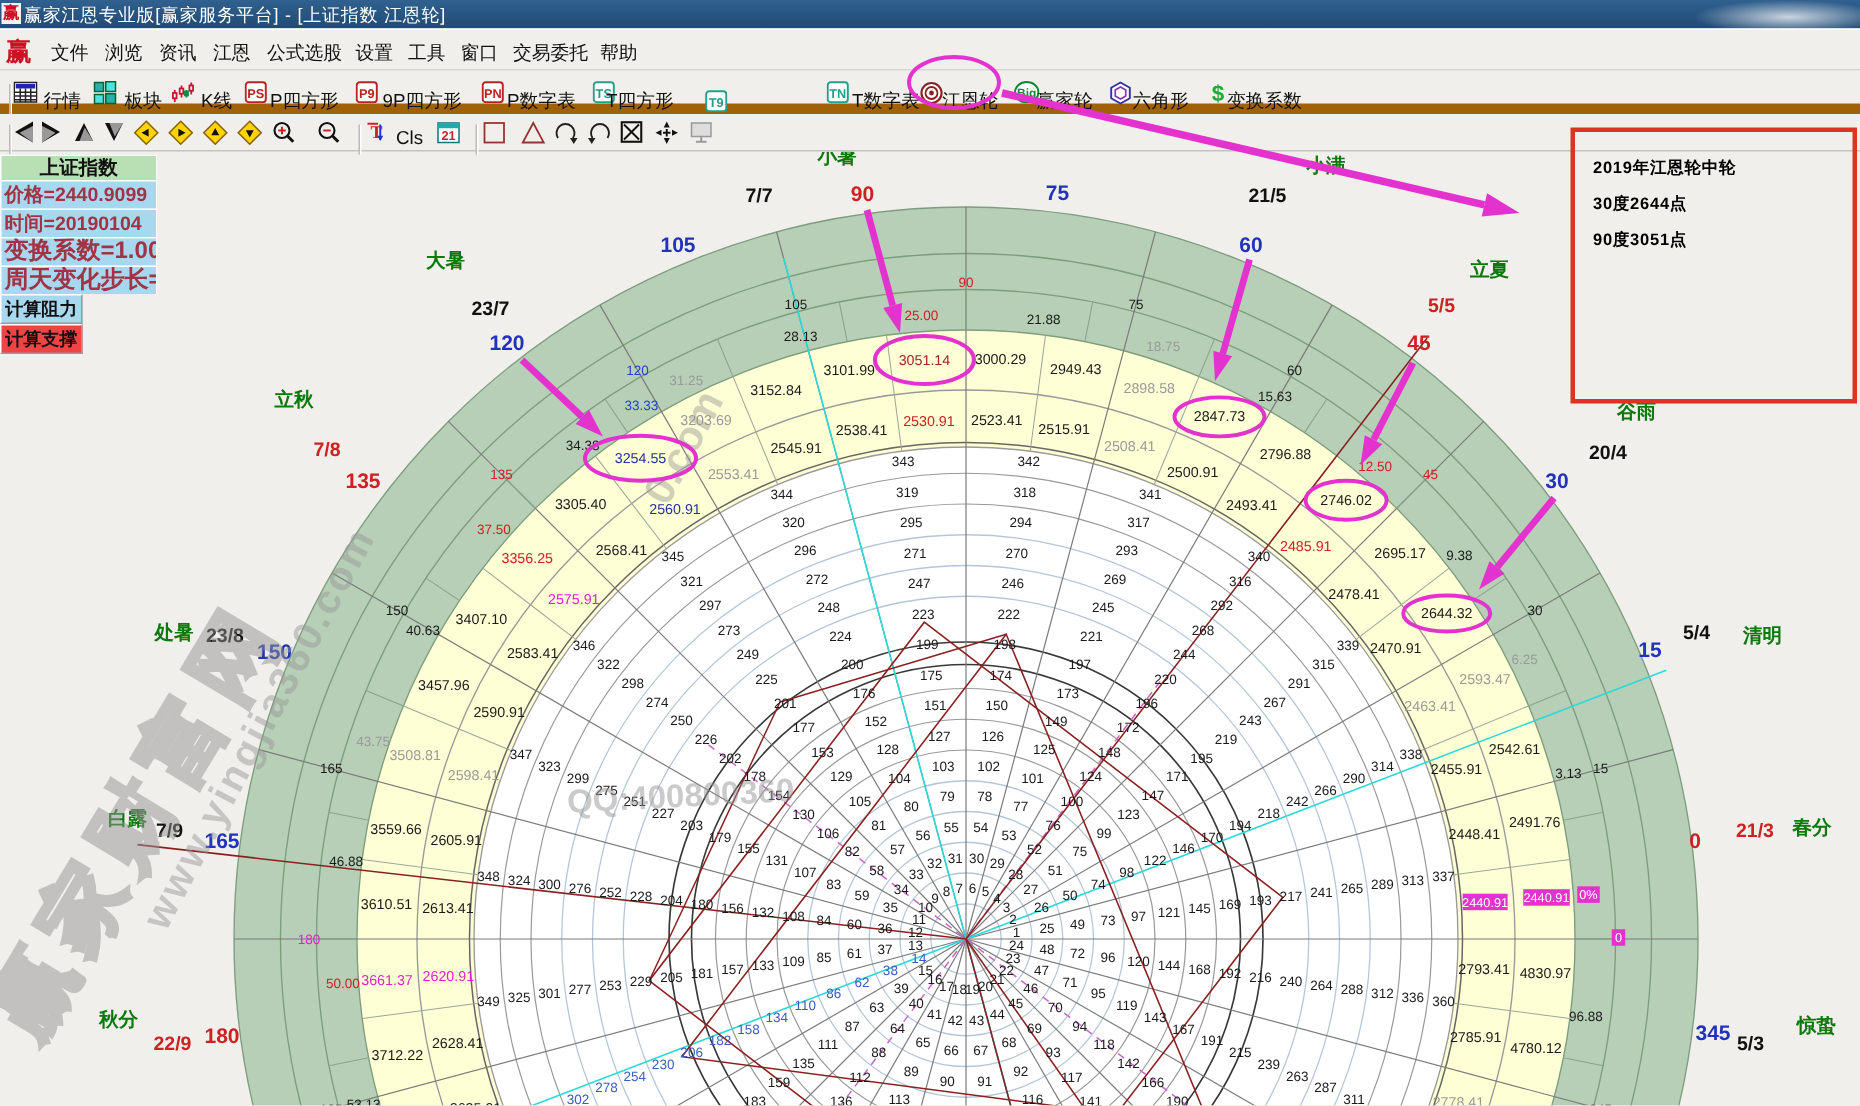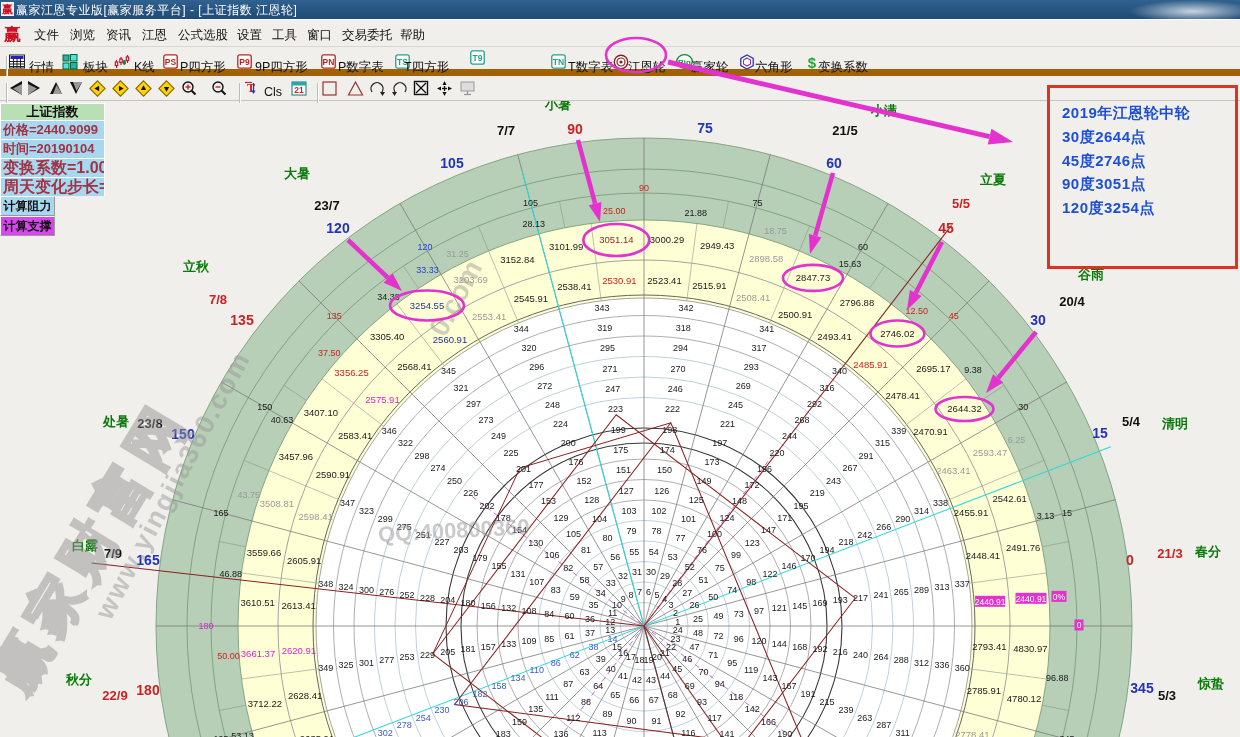--- a/index.html
+++ b/index.html
@@ -13,21 +13,21 @@
 .toolbar2 { position:absolute; left:0; top:77px; width:1240px; height:24px; background:#f0efec; border-bottom:1px solid #c5c3bf; white-space:nowrap; font-size:0; }
 .tlabel { display:inline-block; vertical-align:middle; margin-top:5px; font-size:12.5px; color:#111; }
 .tsep { display:inline-block; vertical-align:middle; width:2px; height:20px; margin:4px 2px 0 3px; border-left:1px solid #bbb; border-right:1px solid #fff; }
 .chart { position:absolute; left:0; top:101px; width:1240px; height:636px; }
 .panel { position:absolute; left:0; top:103px; width:105px; }
 .phead { height:17px; background:#b9e0b4; border:1px solid #fff; border-bottom:none; font-size:13px; font-weight:bold; text-align:center; color:#111; line-height:16px; }
 .prow { height:19px; background:#a8d8f0; border:1px solid #fff; border-bottom:none; font-size:13px; font-weight:bold; color:#a13345; line-height:18px; padding-left:2px; white-space:nowrap; overflow:hidden; }
 .pbtns { height:20px; }
 .pbtn { float:left; width:55px; height:20px; font-size:12px; font-weight:bold; color:#111; text-align:center; line-height:19px; border:1px solid #fff; border-right-color:#999; border-bottom-color:#999; white-space:nowrap; overflow:hidden; }
 .redbox { position:absolute; left:1047px; top:85px; width:191px; height:184px; border:3px solid #dd3322; }
-.redbox div { margin:0 0 0 12px; font-size:15px; color:#1d4ed8; line-height:23.8px; font-weight:bold; letter-spacing:0.5px; }
+.redbox div { margin:0 0 0 12px; font-size:11px; color:#000000; line-height:23.8px; font-weight:bold; letter-spacing:0.5px; }
 .redbox div:first-child { margin-top:13px; }
 .wm1 { position:absolute; left:8px; top:648px; transform:rotate(-59deg); transform-origin:0 50%; font-size:56px; font-weight:bold; color:transparent; letter-spacing:9px; white-space:nowrap; -webkit-text-stroke:3px rgba(148,148,148,0.5); }
 .wm2 { position:absolute; left:103px; top:602px; transform:rotate(-62deg); transform-origin:0 50%; font-size:27px; font-weight:bold; color:rgba(150,150,150,0.48); letter-spacing:2px; white-space:nowrap; }
 .wm3 { position:absolute; left:378px; top:518px; transform:rotate(-3deg); font-size:22px; font-weight:bold; color:rgba(150,150,150,0.5); white-space:nowrap; }
 .wm4 { position:absolute; left:437px; top:318px; transform:rotate(-62deg); transform-origin:0 50%; font-size:28px; font-weight:bold; color:rgba(150,150,150,0.45); white-space:nowrap; }
 .tglow { position:absolute; right:0; top:0; width:190px; height:19px; background:radial-gradient(ellipse 90px 16px at 75% 60%, rgba(255,255,255,0.75), rgba(255,255,255,0) 70%); }
 .overlay { position:absolute; left:0; top:0; width:1240px; height:737px; pointer-events:none; }
 </style></head>
 <body>
 <div class="chart"><svg width="1240" height="636" font-family="Liberation Sans">
@@ -653,21 +653,21 @@
     <span style="position:absolute;left:321px;top:6px"><svg width="15" height="15" viewBox="0 0 15 15">
         <rect x="0.8" y="0.8" width="13.4" height="13.4" fill="#fff" stroke="#bb2222" stroke-width="1.3" rx="2"></rect>
         <text x="7.5" y="11" font-size="8.5" font-weight="bold" fill="#bb2222" text-anchor="middle" font-family="Liberation Sans">PN</text>
       </svg></span>
     <span class="tlabel" style="position:absolute;left:338px;top:6px">P数字表</span>
     <span style="position:absolute;left:395px;top:6px"><svg width="15" height="15" viewBox="0 0 15 15">
         <rect x="0.8" y="0.8" width="13.4" height="13.4" fill="#fff" stroke="#22a08a" stroke-width="1.3" rx="2"></rect>
         <text x="7.5" y="11" font-size="8.5" font-weight="bold" fill="#22a08a" text-anchor="middle" font-family="Liberation Sans">TS</text>
       </svg></span>
     <span class="tlabel" style="position:absolute;left:404px;top:6px">T四方形</span>
-    <span style="position:absolute;left:470px;top:2px"><svg width="15" height="15" viewBox="0 0 15 15">
+    <span style="position:absolute;left:470px;top:12px"><svg width="15" height="15" viewBox="0 0 15 15">
         <rect x="0.8" y="0.8" width="13.4" height="13.4" fill="#fff" stroke="#22a08a" stroke-width="1.3" rx="2"></rect>
         <text x="7.5" y="11" font-size="8.5" font-weight="bold" fill="#22a08a" text-anchor="middle" font-family="Liberation Sans">T9</text>
       </svg></span>
     <span class="tlabel" style="position:absolute;left:487px;top:24px">9T四方形</span>
     <span style="position:absolute;left:551px;top:6px"><svg width="15" height="15" viewBox="0 0 15 15">
         <rect x="0.8" y="0.8" width="13.4" height="13.4" fill="#fff" stroke="#22a08a" stroke-width="1.3" rx="2"></rect>
         <text x="7.5" y="11" font-size="8.5" font-weight="bold" fill="#22a08a" text-anchor="middle" font-family="Liberation Sans">TN</text>
       </svg></span>
     <span class="tlabel" style="position:absolute;left:568px;top:6px">T数字表</span>
     <span style="position:absolute;left:613px;top:6px"><svg width="16" height="16" viewBox="0 0 16 16">
@@ -786,29 +786,27 @@
       </svg></span>
   </div>
 <div class="panel">
 <div class="phead">上证指数</div>
 <div class="prow">价格=2440.9099</div>
 <div class="prow">时间=20190104</div>
 <div class="prow" style="font-size:16px">变换系数=1.00000</div>
 <div class="prow" style="font-size:16px">周天变化步长=1</div>
 <div class="pbtns">
       <div class="pbtn" style="background:#a8d8f0">计算阻力</div>
-      <div class="pbtn" style="background:#d946ef">计算支撑</div>
+      <div class="pbtn" style="background:#ef4444">计算支撑</div>
     </div>
 </div>
 <div class="redbox">
 <div>2019年江恩轮中轮</div>
 <div>30度2644点</div>
-<div>45度2746点</div>
 <div>90度3051点</div>
-<div>120度3254点</div>
 </div>
 <svg class="overlay" width="1240" height="737">
 <line x1="668.0" y1="62.0" x2="989.6" y2="136.6" stroke="#e332ce" stroke-width="5"></line>
 <polygon points="1013.0,142.0 987.8,144.4 991.4,128.8" fill="#e332ce"></polygon>
 <line x1="578.0" y1="140.0" x2="595.1" y2="203.6" stroke="#e332ce" stroke-width="4.5"></line>
 <polygon points="600.0,222.0 588.8,205.3 601.4,202.0" fill="#e332ce"></polygon>
 <line x1="348.0" y1="240.0" x2="388.2" y2="278.0" stroke="#e332ce" stroke-width="4.5"></line>
 <polygon points="402.0,291.0 383.7,282.7 392.6,273.2" fill="#e332ce"></polygon>
 <line x1="833.0" y1="173.0" x2="815.2" y2="235.7" stroke="#e332ce" stroke-width="4.5"></line>
 <polygon points="810.0,254.0 808.9,233.9 821.4,237.5" fill="#e332ce"></polygon>

